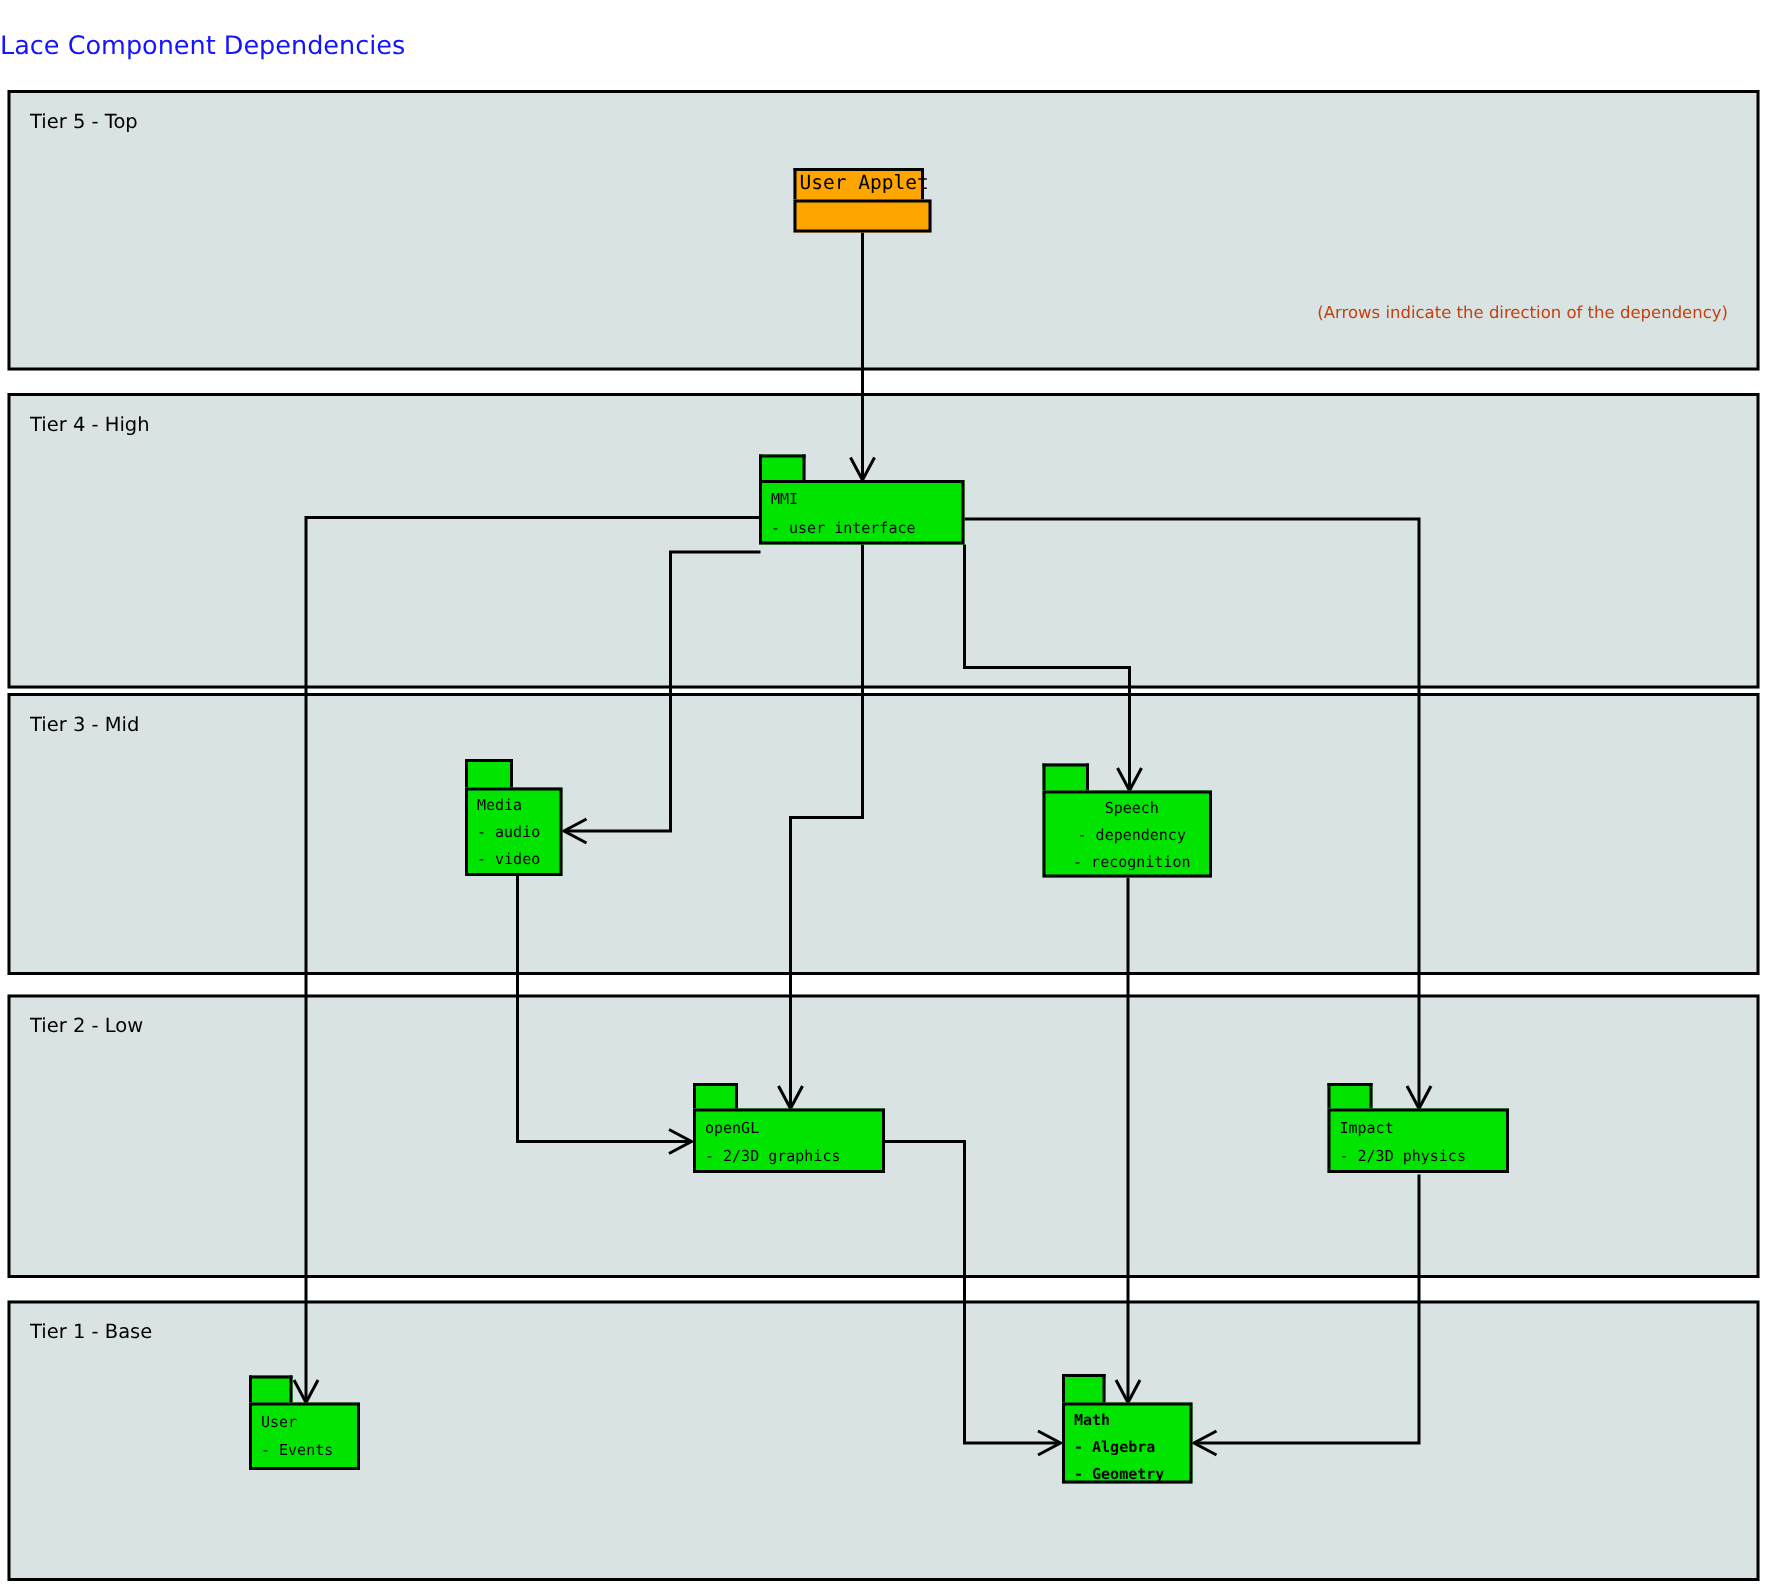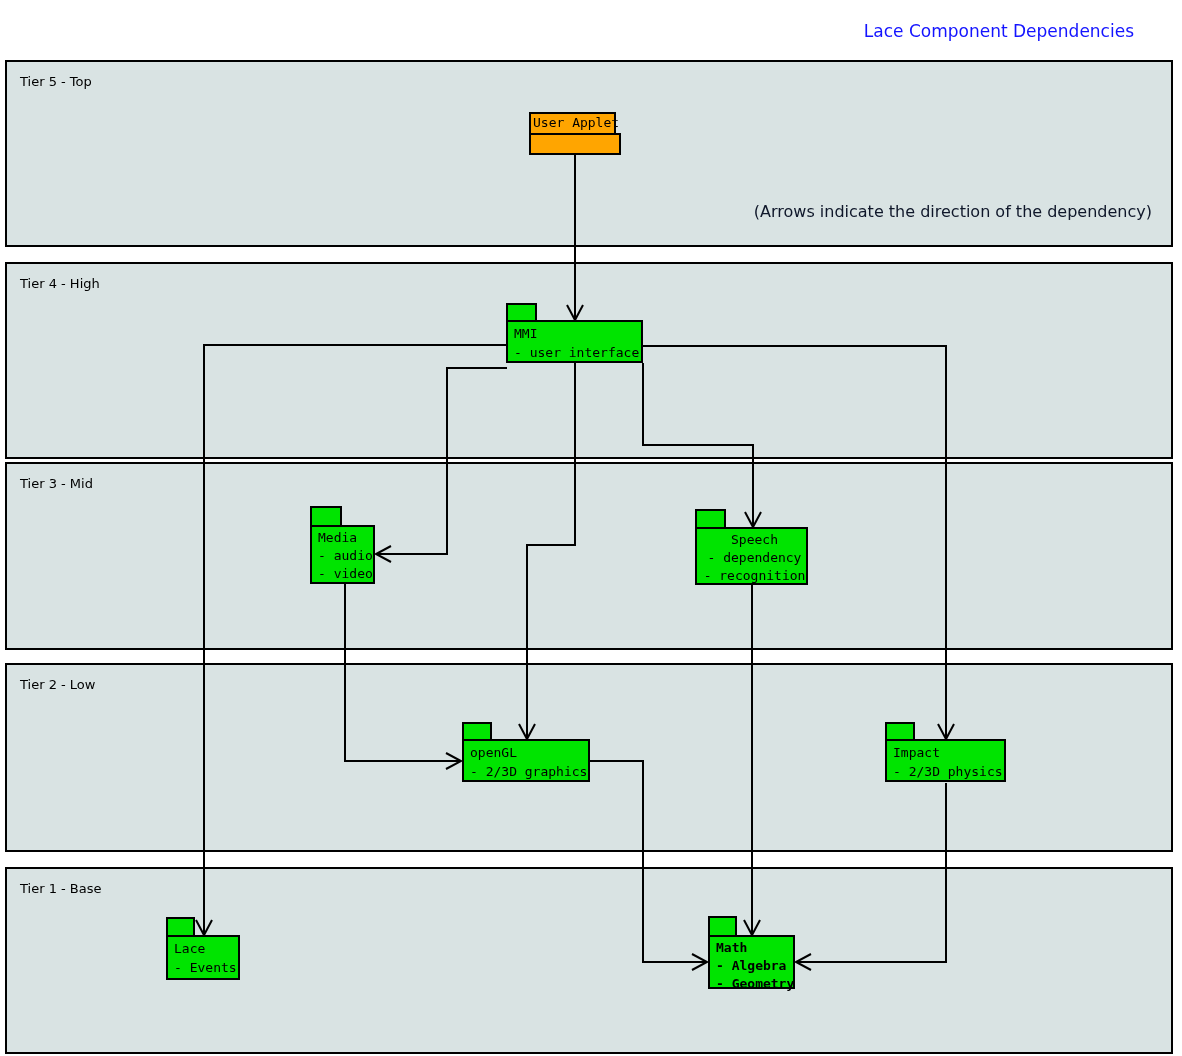--- a/index.html
+++ b/index.html
@@ -13,21 +13,21 @@
   #canvas{
     position:relative;
     width:1182px;height:1056px;
     background:#ffffff;
     font-family:"DejaVu Sans", sans-serif;
     overflow:hidden;
   }
   .diagram-title{
     position:absolute;
     left:0;top:21px;width:1134px;
-    text-align:right;
+    text-align:left;
     font-size:17px;
     color:var(--title-blue);
   }
   .tier{
     position:absolute;
     left:5px;width:1168px;
     background:var(--tier-fill);
     border:2px solid var(--line-black);
     box-sizing:border-box;
     padding-left:40px;
@@ -39,22 +39,22 @@
     color:#000000;
   }
   #tier5{top:60px;height:187px;}
   #tier4{top:262px;height:197px;}
   #tier3{top:462px;height:188px;}
   #tier2{top:663px;height:189px;}
   #tier1{top:867px;height:187px;text-align:right;}
   .note{
     position:absolute;
     top:202px;right:30px;
-    font-size:16px;
-    color:#0f172a;
+    font-size:11px;
+    color:#c2410c;
   }
   svg.edges{
     position:absolute;left:0;top:0;
     width:1182px;height:1056px;
   }
   svg.edges polyline{
     fill:none;
     stroke:var(--line-black);
     stroke-width:2;
   }
@@ -65,21 +65,21 @@
     border:2px solid var(--line-black);
     border-bottom:none;
     box-sizing:border-box;
   }
   .pkg .pkg-body{
     position:absolute;
     background:var(--package-green);
     border:2px solid var(--line-black);
     box-sizing:border-box;
     font-family:"DejaVu Sans Mono", monospace;
-    font-size:13px;
+    font-size:10px;
     color:#000000;
     padding:2px 0 0 6px;
     line-height:18px;
     white-space:nowrap;
   }
   .pkg.orange .tab,.pkg.orange .pkg-body{background:var(--applet-orange);}
   
   #pkg-user-applet .tab{
     left:0;top:0;width:87px;height:21px;
     font-family:"DejaVu Sans Mono", monospace;
@@ -228,21 +228,21 @@
     <div class="tab"></div>
     <div class="pkg-body">
       <div>Impact</div>
       <div>- 2/3D physics</div>
     </div>
   </div>
 
   <div class="pkg" id="pkg-lace">
     <div class="tab"></div>
     <div class="pkg-body">
-      <div>Lace</div>
+      <div>User</div>
       <div>- Events</div>
     </div>
   </div>
 
   <div class="pkg" id="pkg-math">
     <div class="tab"></div>
     <div class="pkg-body">
       <div>Math</div>
       <div>- Algebra</div>
       <div>- Geometry</div>

